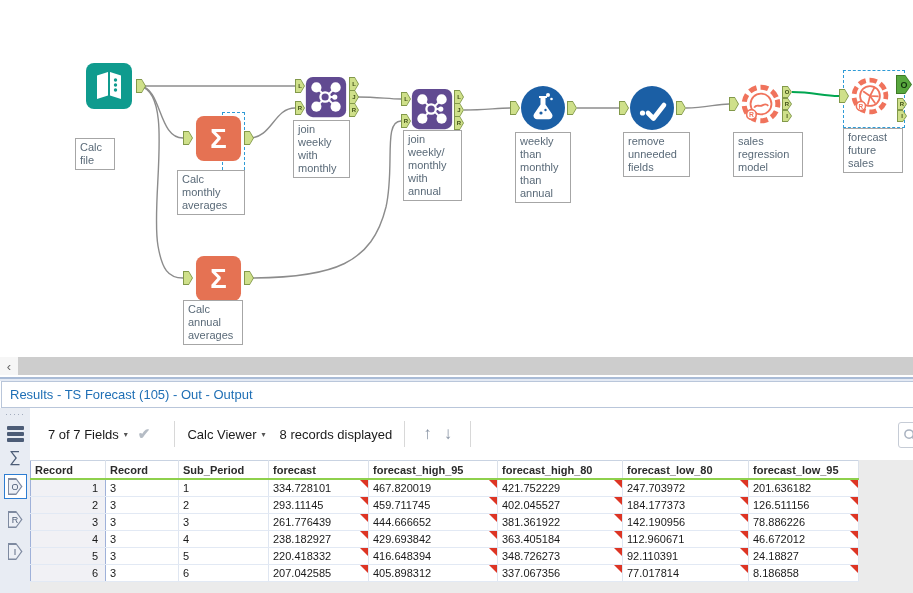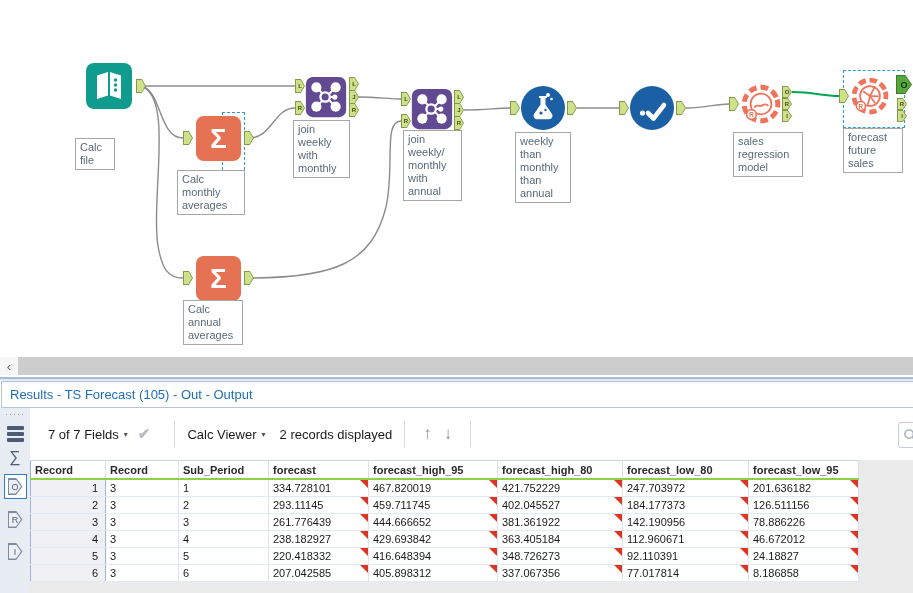--- a/index.html
+++ b/index.html
@@ -219,20 +219,23 @@
 than
 annual</div>
 
     <div class="tool-icon" style="left:630px;top:55px">
       <svg width="44" height="44" viewBox="0 0 44 44">
         <circle cx="22" cy="22" r="22" fill="#1b5fa5"></circle>
         <circle cx="12.5" cy="27" r="2.6" fill="#fff"></circle>
         <path d="M18 27 l5.5 5.5 L34 19" stroke="#fff" stroke-width="4.6" fill="none" stroke-linecap="round" stroke-linejoin="round"></path>
       </svg>
     </div>
+    <div class="tool-label" style="left:623px;top:101px;width:57px">remove
+unneeded
+fields</div>
 
     <div class="tool-icon" style="left:741px;top:53px">
       <svg width="40" height="40" viewBox="0 0 44 44">
         <circle cx="22" cy="22" r="18.5" fill="none" stroke="#f0735c" stroke-width="5.5" stroke-dasharray="8.5 4.5" transform="rotate(-15 22 22)"></circle>
         <circle cx="22" cy="22" r="11.5" fill="none" stroke="#f0735c" stroke-width="2"></circle>
         <path d="M14.5 26 C17 21.5 20 25.5 23.5 23.5 C26.5 21.8 29 22.8 30 24" fill="none" stroke="#f0735c" stroke-width="2"></path>
         <circle cx="11.5" cy="33.5" r="5.3" fill="#fff" stroke="#f0735c" stroke-width="1.8"></circle>
         <text x="11.5" y="36.5" text-anchor="middle" font-size="7.5" font-weight="bold" fill="#f0735c" font-family="Liberation Sans, sans-serif">R</text>
       </svg>
     </div>
@@ -444,21 +447,21 @@
         <span>7 of 7 Fields</span>
         <span class="caret">▾</span>
       </div>
       <span class="tb-check">✔</span>
       <span class="tb-sep"></span>
       <div class="tb-item">
         <span>Calc Viewer</span>
         <span class="caret">▾</span>
       </div>
       <span class="tb-gap"></span>
-      <span>2 records displayed</span>
+      <span>8 records displayed</span>
       <span class="tb-sep"></span>
       <span class="tb-arrow">↑</span>
       <span class="tb-arrow">↓</span>
       <span class="tb-sep"></span>
       <div class="searchbox">
         <svg width="15" height="15" viewBox="0 0 16 16">
           <circle cx="6.5" cy="6.5" r="4.5" fill="none" stroke="#a9b2c0" stroke-width="1.6"></circle>
           <line x1="10" y1="10" x2="14" y2="14" stroke="#a9b2c0" stroke-width="1.6"></line>
         </svg>
 

